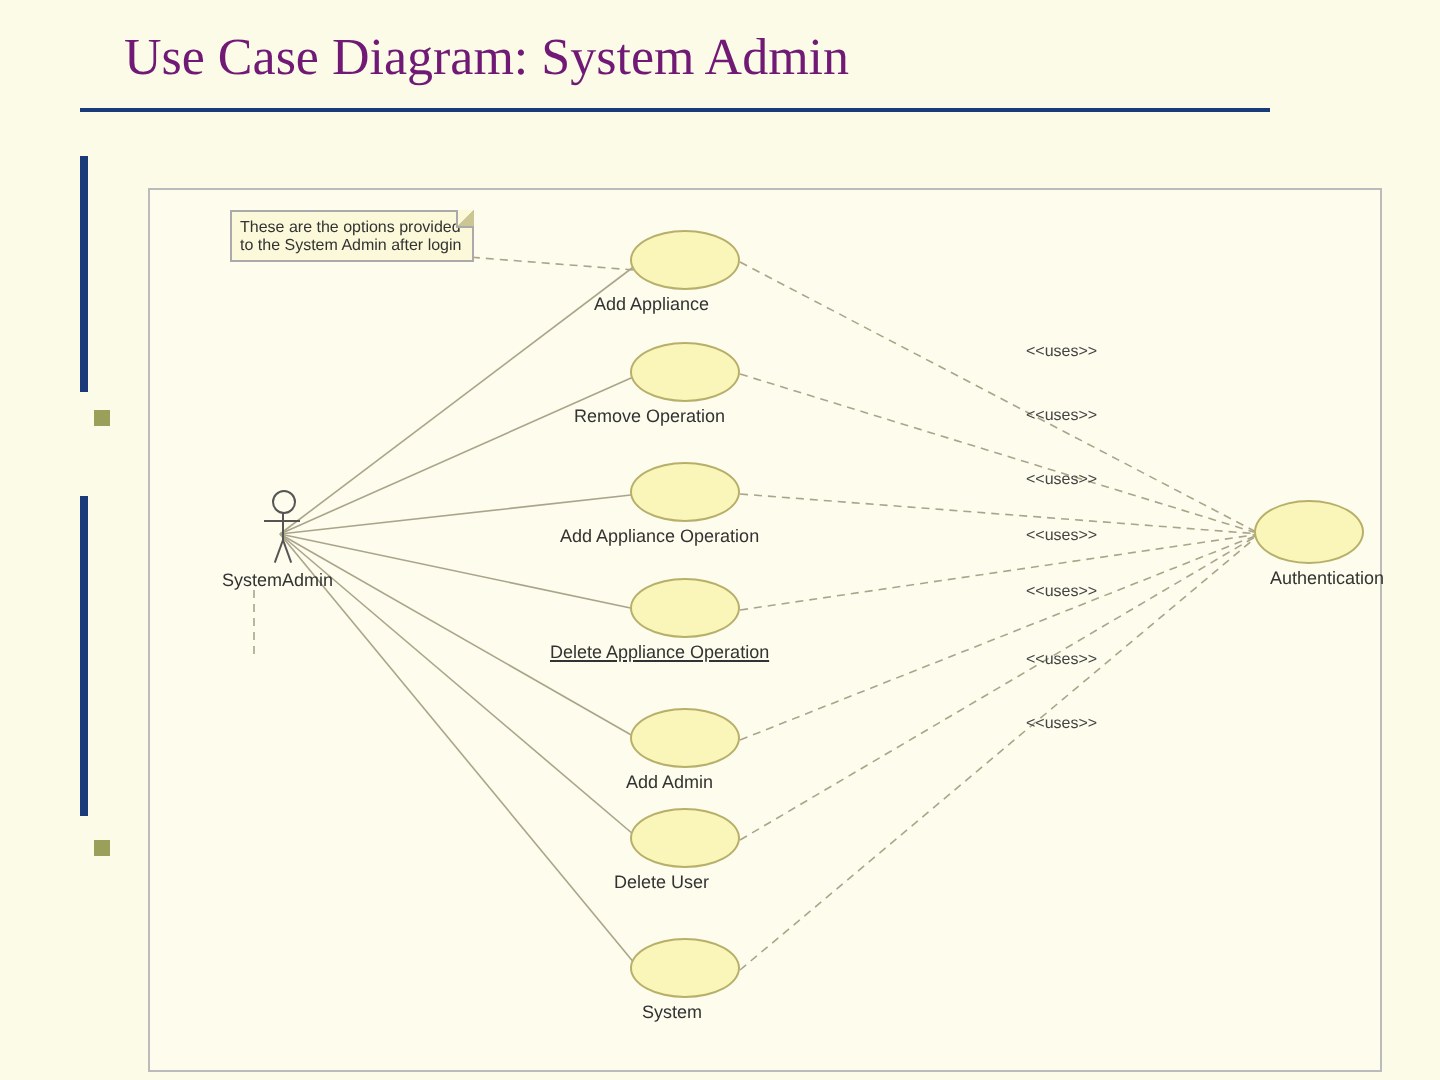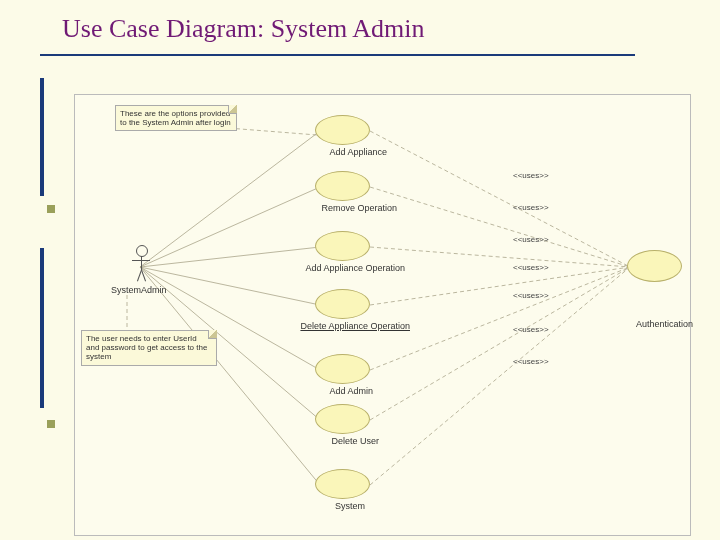--- a/index.html
+++ b/index.html
@@ -126,21 +126,21 @@
     border: 1px solid #b8b06a;
     border-radius: 50%;
     box-sizing: border-box;
   }
   .uclabel {
     position: absolute;
     font-family: Arial, sans-serif;
     font-size: 9px;
     color: #333;
     white-space: nowrap;
-    text-align: right;
+    text-align: left;
   }
   .rel {
     position: absolute;
     font-family: Liberation Sans, sans-serif;
     font-size: 8px;
     color: #444;
     white-space: nowrap;
   }
   svg.lines {
     position: absolute;
@@ -192,24 +192,20 @@
 
       <line class="dashed" x1="140" y1="32" x2="242" y2="40"></line>
       <line class="dashed" x1="52" y1="200" x2="52" y2="235"></line>
     </svg>
 
     <div class="note" style="top:10px; left:40px; width:112px;">
       <div class="fold"></div>
       <span>These are the options provided to the System Admin after login</span>
     </div>
 
-    <div class="note" style="top:235px; left:6px; width:126px;">
-      <div class="fold"></div>
-      <span>The user needs to enter UserId and password to get access to the system</span>
-    </div>
 
     <div class="actor" style="top:150px; left:36px; width:60px;">
       <div class="stick">
         <div class="head"></div>
           <div class="body"></div>
           <div class="arms"></div>
           <div class="leg1"></div>
           <div class="leg2"></div>
       </div>
       <div>SystemAdmin</div>
@@ -230,21 +226,21 @@
     <div class="usecase" style="top:259px; left:240px; width:55px; height:30px;"></div>
     <div class="uclabel" style="top:291px; left:238px; width:60px;">Add Admin</div>
 
     <div class="usecase" style="top:309px; left:240px; width:55px; height:30px;"></div>
     <div class="uclabel" style="top:341px; left:232px; width:72px;">Delete User</div>
 
     <div class="usecase" style="top:374px; left:240px; width:55px; height:30px;"></div>
     <div class="uclabel" style="top:406px; left:246px; width:44px;">System</div>
 
     <div class="usecase" style="top:155px; left:552px; width:55px; height:32px;"></div>
-    <div class="uclabel" style="top:189px; left:540px; width:78px;margin-top:35px;">Authentication</div>
+    <div class="uclabel" style="top:189px; left:560px; width:78px;">Authentication</div>
 
     <div class="rel" style="top:76px;  left:438px;">&lt;&lt;uses&gt;&gt;</div>
     <div class="rel" style="top:108px; left:438px;">&lt;&lt;uses&gt;&gt;</div>
     <div class="rel" style="top:140px; left:438px;">&lt;&lt;uses&gt;&gt;</div>
     <div class="rel" style="top:168px; left:438px;">&lt;&lt;uses&gt;&gt;</div>
     <div class="rel" style="top:196px; left:438px;">&lt;&lt;uses&gt;&gt;</div>
     <div class="rel" style="top:230px; left:438px;">&lt;&lt;uses&gt;&gt;</div>
     <div class="rel" style="top:262px; left:438px;">&lt;&lt;uses&gt;&gt;</div>
 
   </div>

